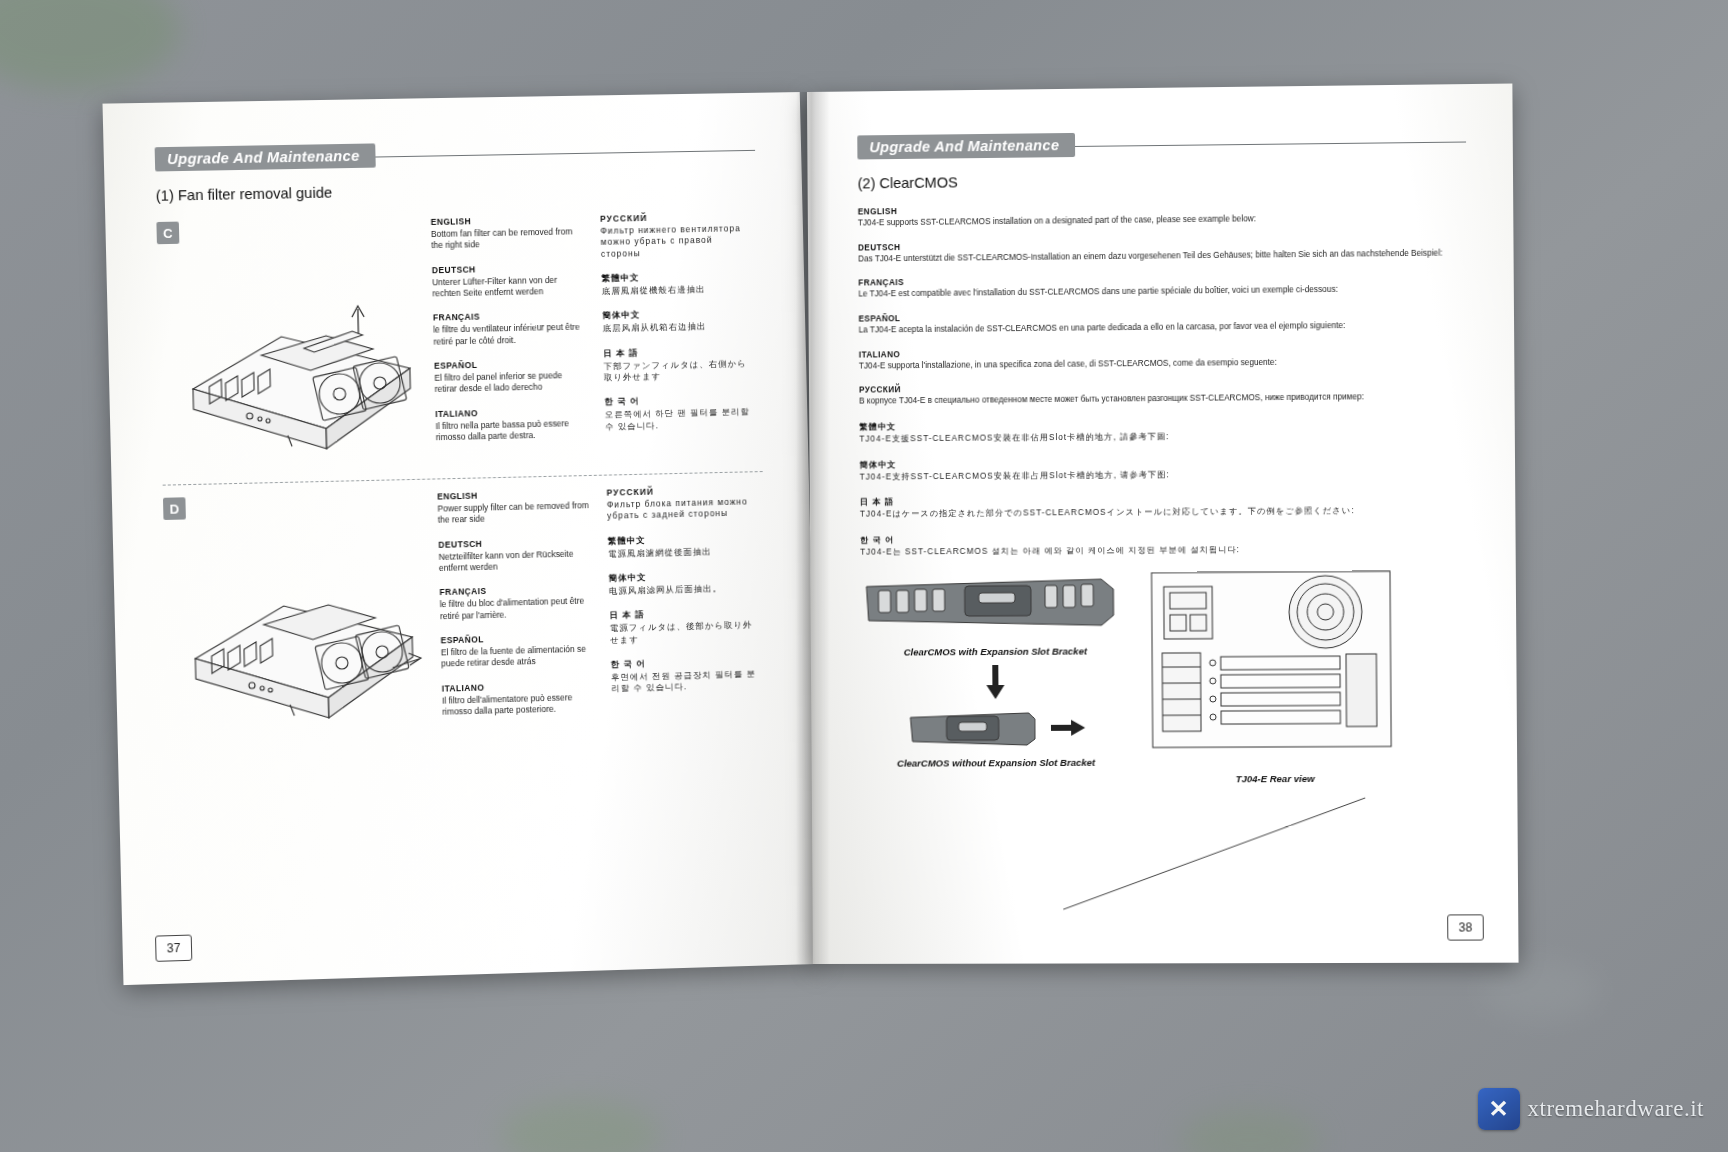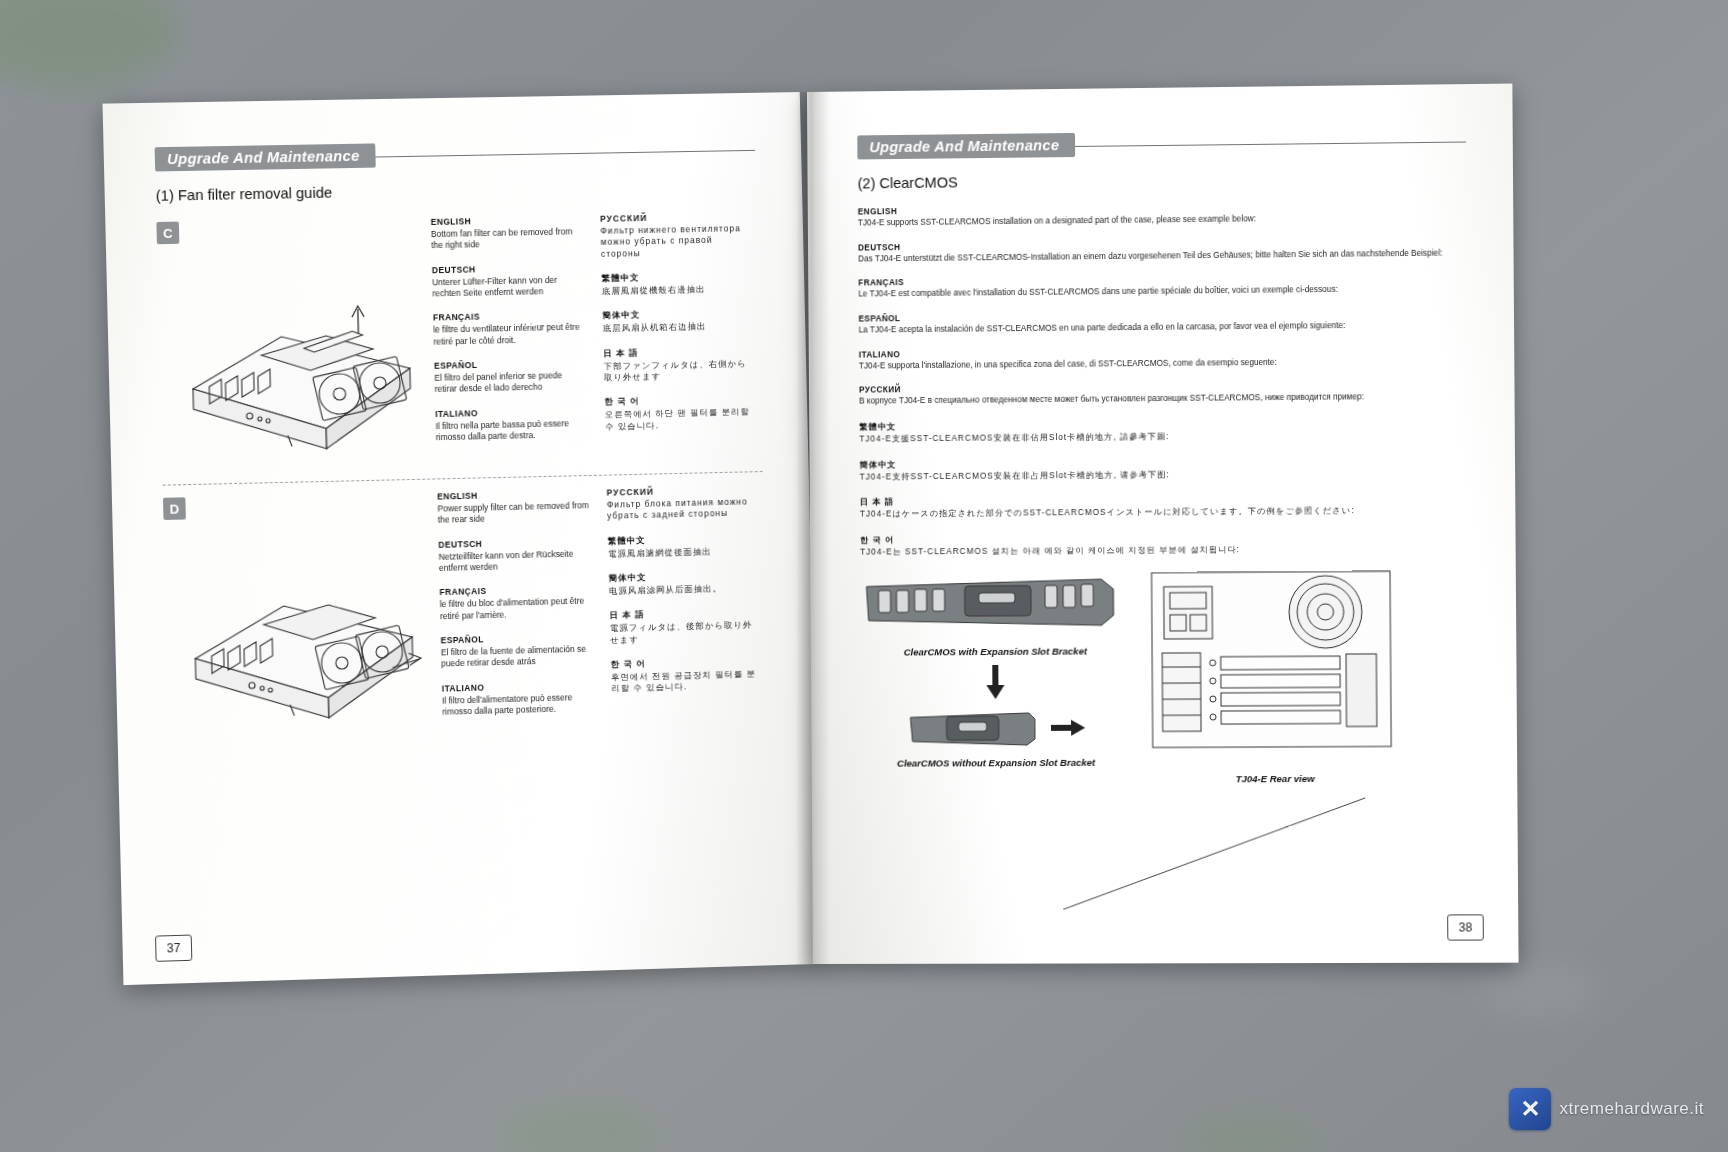--- a/index.html
+++ b/index.html
@@ -205,23 +205,24 @@
   #wm-badge {
     width: 42px; height: 42px;
     background: linear-gradient(145deg,#2f63c8,#1b3f8e);
     border-radius: 7px;
     display: flex; align-items: center; justify-content: center;
     color: #fff; font-size: 24px; font-weight: bold;
     box-shadow: 0 1px 3px rgba(0,0,0,.4);
   }
   #wm-text {
     color: #eef1f4;
-    font-size: 17px;
+    font-size: 23px;
     letter-spacing: .5px;
     text-shadow: 0 1px 2px rgba(0,0,0,.45);
+    font-family: Liberation Serif, serif;
   }
 </style>
 </head>
 <body>
 
 <div id="stage">
 
   <div class="desk-blob" style="left:-40px; top:-30px; width:220px; height:120px; background:#6d8f62;"></div>
   <div class="desk-blob" style="left:500px; top:1100px; width:160px; height:70px; background:#7f9a74;"></div>
   <div class="desk-blob" style="left:1180px; top:1110px; width:140px; height:60px; background:#7d9473;"></div>

